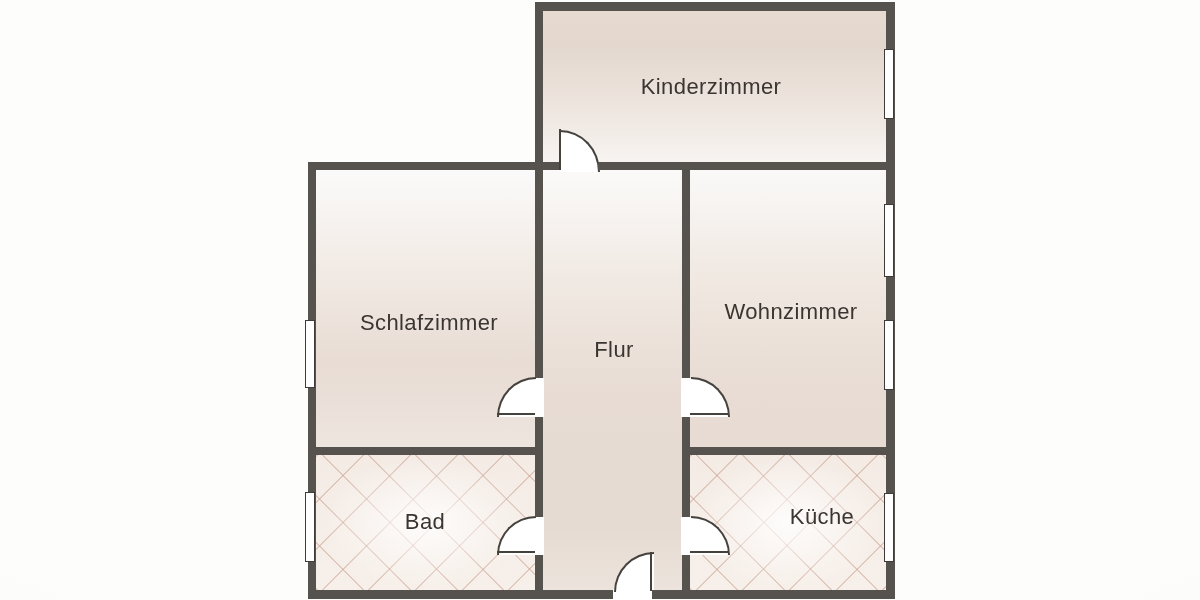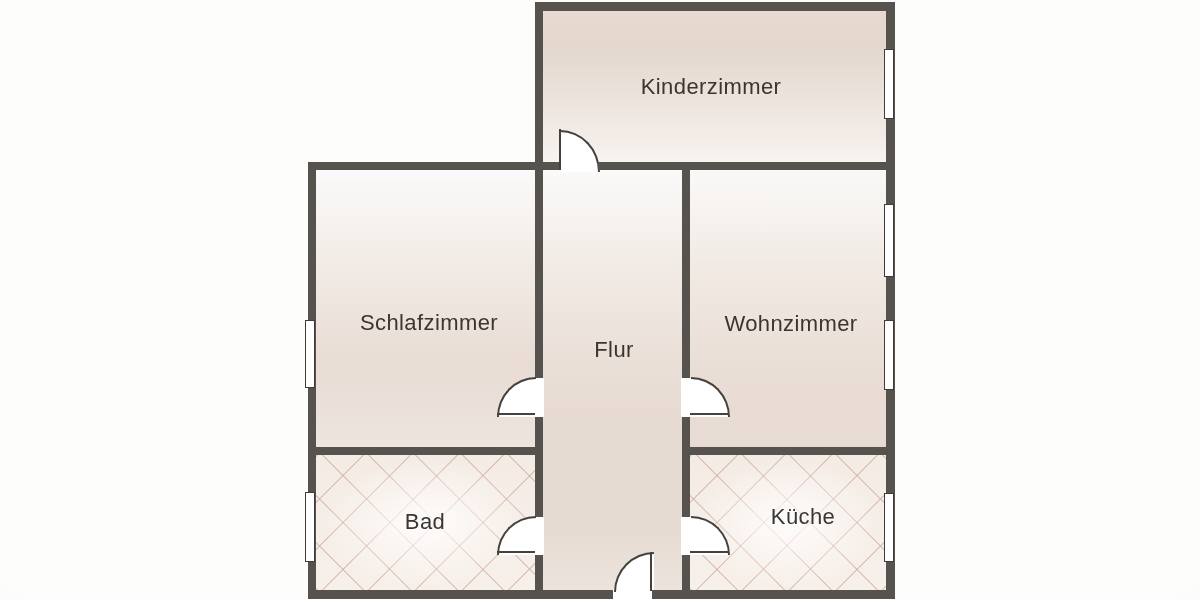--- a/index.html
+++ b/index.html
@@ -84,18 +84,18 @@
 
   <div class="win" style="left:884px;top:49px;width:10px;height:70px"></div>
   <div class="win" style="left:884px;top:204px;width:10px;height:73px"></div>
   <div class="win" style="left:884px;top:320px;width:10px;height:70px"></div>
   <div class="win" style="left:305px;top:320px;width:10px;height:68px"></div>
   <div class="win" style="left:305px;top:492px;width:10px;height:70px"></div>
   <div class="win" style="left:884px;top:493px;width:10px;height:69px"></div>
 
   <div class="room-label" style="left:429px;top:323px">Schlafzimmer</div>
   <div class="room-label" style="left:711px;top:87px">Kinderzimmer</div>
-  <div class="room-label" style="left:791px;top:324px">Wohnzimmer</div>
+  <div class="room-label" style="left:791px;top:312px">Wohnzimmer</div>
   <div class="room-label" style="left:614px;top:350px">Flur</div>
   <div class="room-label" style="left:425px;top:522px">Bad</div>
-  <div class="room-label" style="left:803px;top:517px">Küche</div>
+  <div class="room-label" style="left:822px;top:517px">Küche</div>
 
 </div>
 
 </body></html>

